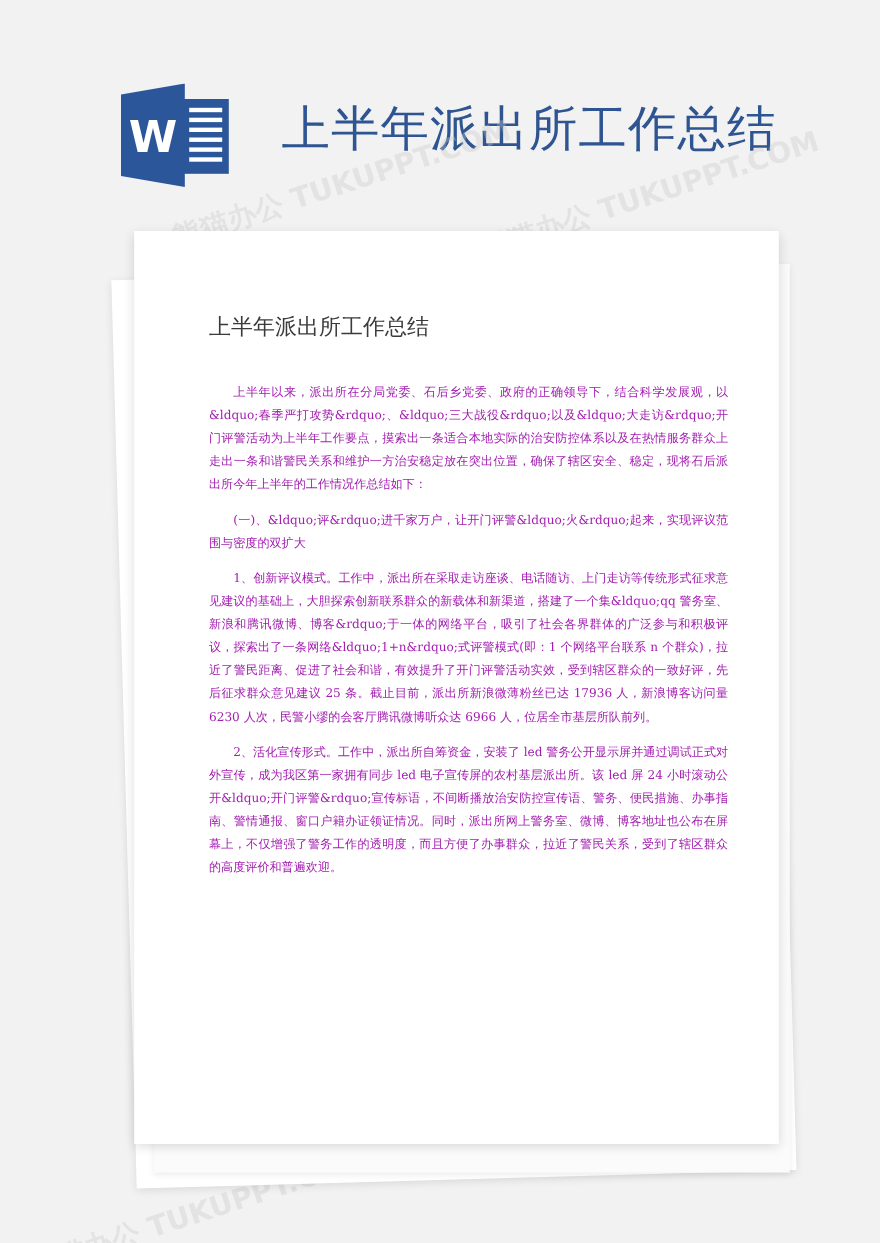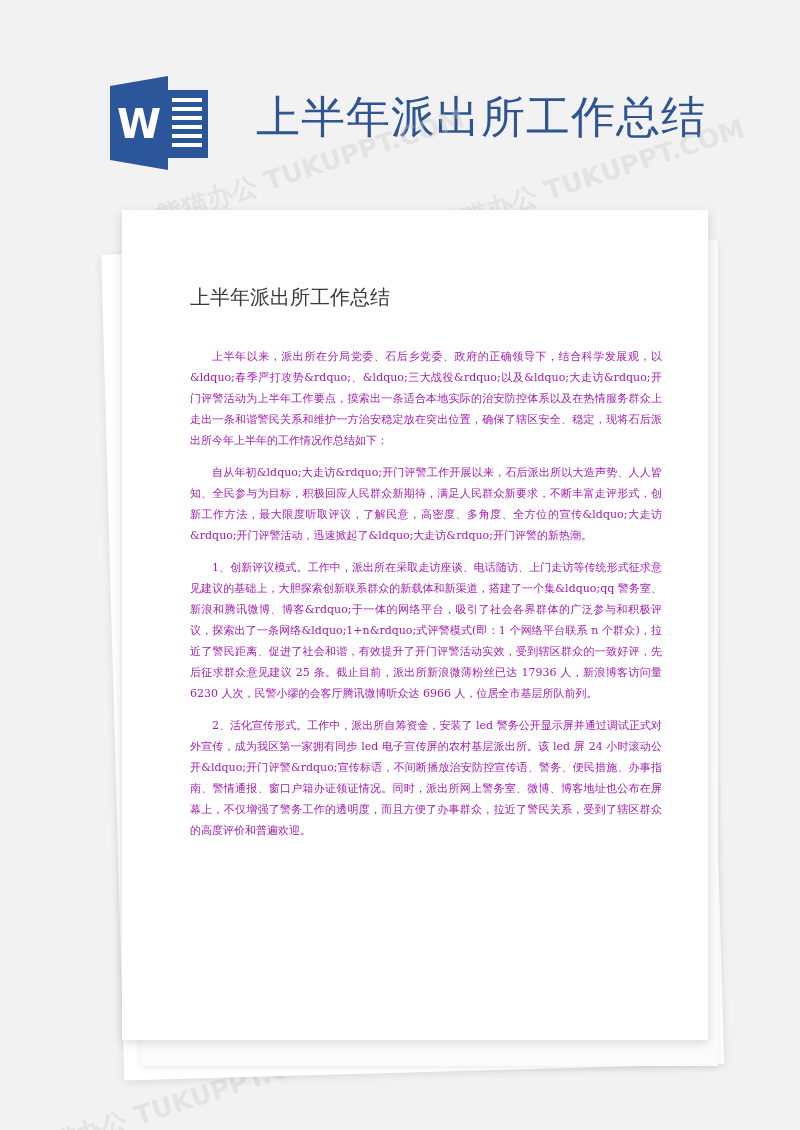--- a/index.html
+++ b/index.html
@@ -59,17 +59,17 @@
 <div class="watermark" style="left:430px;top:160px;">熊猫办公 TUKUPPT.COM</div>
 <div class="watermark" style="left:20px;top:1085px;">熊猫办公 TUKUPPT.COM</div>
 
 <div class="sheet-back"></div>
 <div class="sheet-back2"></div>
 
 <div class="page">
   <div class="doc-title">上半年派出所工作总结</div>
   <div class="body">
     <p>上半年以来，派出所在分局党委、石后乡党委、政府的正确领导下，结合科学发展观，以&amp;ldquo;春季严打攻势&amp;rdquo;、&amp;ldquo;三大战役&amp;rdquo;以及&amp;ldquo;大走访&amp;rdquo;开门评警活动为上半年工作要点，摸索出一条适合本地实际的治安防控体系以及在热情服务群众上走出一条和谐警民关系和维护一方治安稳定放在突出位置，确保了辖区安全、稳定，现将石后派出所今年上半年的工作情况作总结如下：</p>
-    <p>自从年初&amp;ldquo;大走访&amp;rdquo;开门评警工作开展以来，石后派出所以大造声势、人人皆知、全民参与为目标，积极回应人民群众新期待，满足人民群众新要求，不断丰富走评形式，创新工作方法，最大限度听取评议，了解民意，高密度、多角度、全方位的宣传&amp;ldquo;大走访&amp;rdquo;开门评警活动，迅速掀起了&amp;ldquo;大走访&amp;rdquo;开门评警的新热潮。</p>
+    <p>(一)、&amp;ldquo;评&amp;rdquo;进千家万户，让开门评警&amp;ldquo;火&amp;rdquo;起来，实现评议范围与密度的双扩大</p>
     <p>1、创新评议模式。工作中，派出所在采取走访座谈、电话随访、上门走访等传统形式征求意见建议的基础上，大胆探索创新联系群众的新载体和新渠道，搭建了一个集&amp;ldquo;qq 警务室、新浪和腾讯微博、博客&amp;rdquo;于一体的网络平台，吸引了社会各界群体的广泛参与和积极评议，探索出了一条网络&amp;ldquo;1+n&amp;rdquo;式评警模式(即：1 个网络平台联系 n 个群众)，拉近了警民距离、促进了社会和谐，有效提升了开门评警活动实效，受到辖区群众的一致好评，先后征求群众意见建议 25 条。截止目前，派出所新浪微薄粉丝已达 17936 人，新浪博客访问量 6230 人次，民警小缪的会客厅腾讯微博听众达 6966 人，位居全市基层所队前列。</p>
     <p>2、活化宣传形式。工作中，派出所自筹资金，安装了 led 警务公开显示屏并通过调试正式对外宣传，成为我区第一家拥有同步 led 电子宣传屏的农村基层派出所。该 led 屏 24 小时滚动公开&amp;ldquo;开门评警&amp;rdquo;宣传标语，不间断播放治安防控宣传语、警务、便民措施、办事指南、警情通报、窗口户籍办证领证情况。同时，派出所网上警务室、微博、博客地址也公布在屏幕上，不仅增强了警务工作的透明度，而且方便了办事群众，拉近了警民关系，受到了辖区群众的高度评价和普遍欢迎。</p>
   </div>
 </div>
 
 </body></html>

